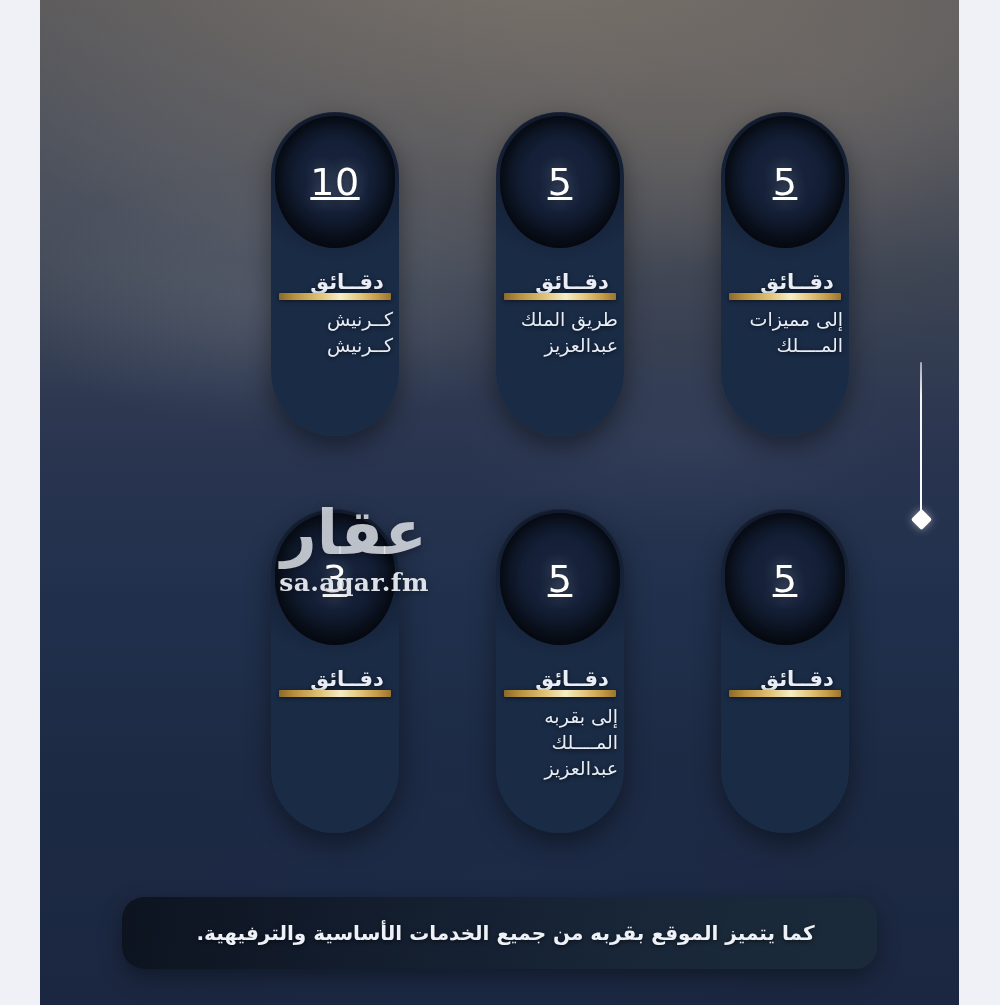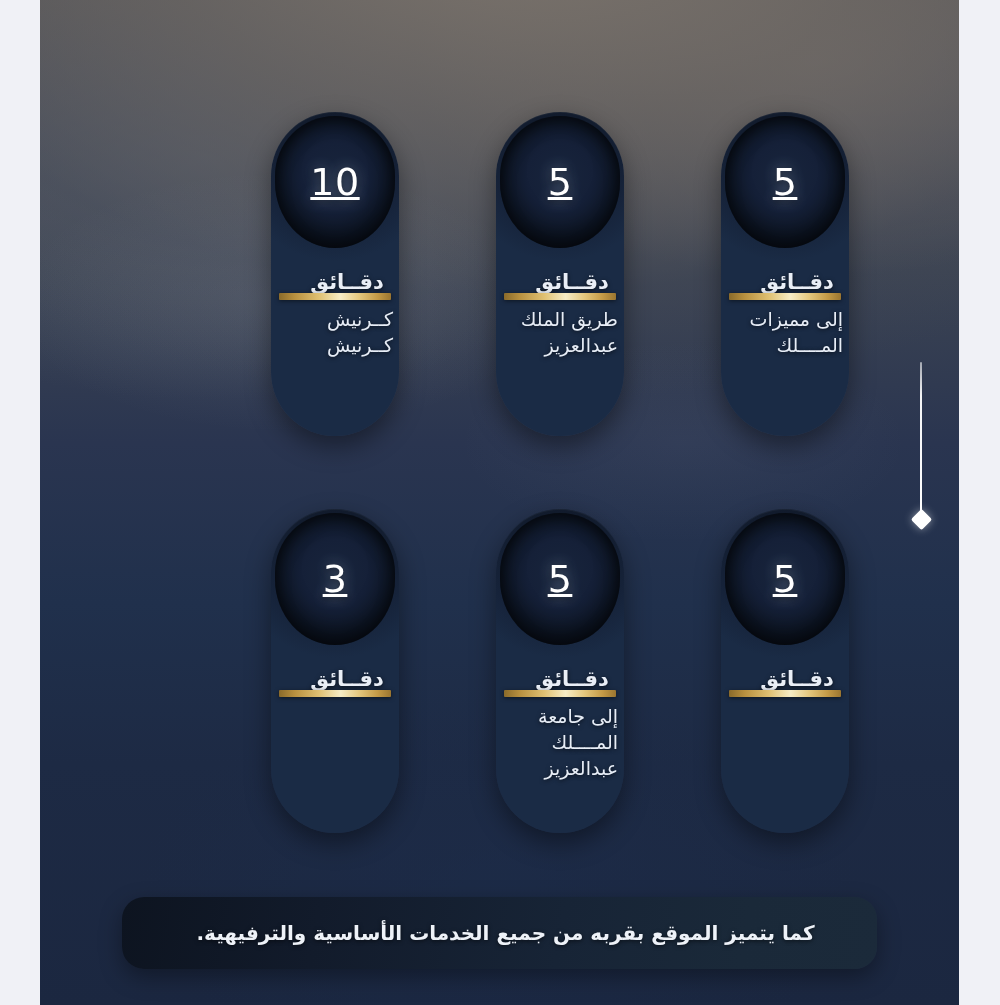--- a/index.html
+++ b/index.html
@@ -204,21 +204,21 @@
         <div class="unit">دقــائق</div>
         <div class="rule"></div>
       </div>
 
       <div class="card">
         <div class="well"></div>
         <div class="num">5</div>
         <div class="unit">دقــائق</div>
         <div class="rule"></div>
         <div class="dest">
-          <span class="ln">إلى جامعة</span>
+          <span class="ln">إلى بقربه</span>
           <span class="ln">المــــلك</span>
           <span class="ln">عبدالعزيز</span>
         </div>
       </div>
 
       <div class="card">
         <div class="well"></div>
         <div class="num">3</div>
         <div class="unit">دقــائق</div>
         <div class="rule"></div>
@@ -228,15 +228,19 @@
 
     <div id="indicator">
       <div class="stem"></div>
       <div class="diamond"></div>
     </div>
 
     <div id="caption">
       <span class="txt">كما يتميز الموقع بقربه من جميع الخدمات الأساسية والترفيهية.</span>
     </div>
 
+    <div id="watermark">
+      <div class="wm-ar">عقار</div>
+      <div class="wm-url">sa.aqar.fm</div>
+    </div>
 
   </div>
 </div>
 
 </body></html>

